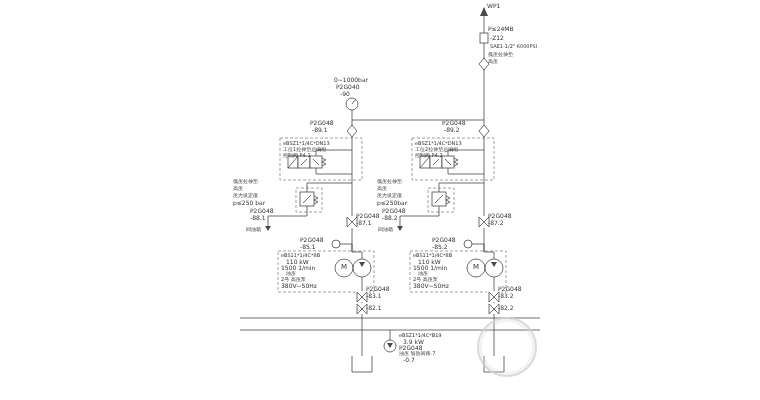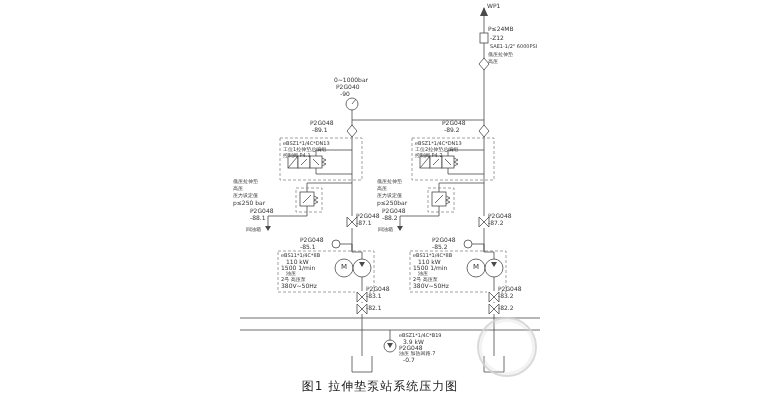--- a/index.html
+++ b/index.html
@@ -168,14 +168,13 @@
       <div class="lbl" style="left: 498px; top: 305px;">-82.2</div>
       <div class="lbl" style="left: 399px; top: 333px; font-size: 5px;">eBSZ1*1/4C*B19</div>
       <div class="lbl" style="left: 403px; top: 339px;">3.9 kW</div>
       <div class="lbl" style="left: 399px; top: 345px;">P2G048</div>
       <div class="lbl" style="left: 399px; top: 351px; font-size: 5px;">油压 加热回路.7</div>
       <div class="lbl" style="left: 403px; top: 357px;">-0.7</div>
     </div>
 
   <div class="watermark"></div>
 
-  <div class="title">图1 拉伸垫泵站系统压力图</div>
 </div>
 
 </body></html>

